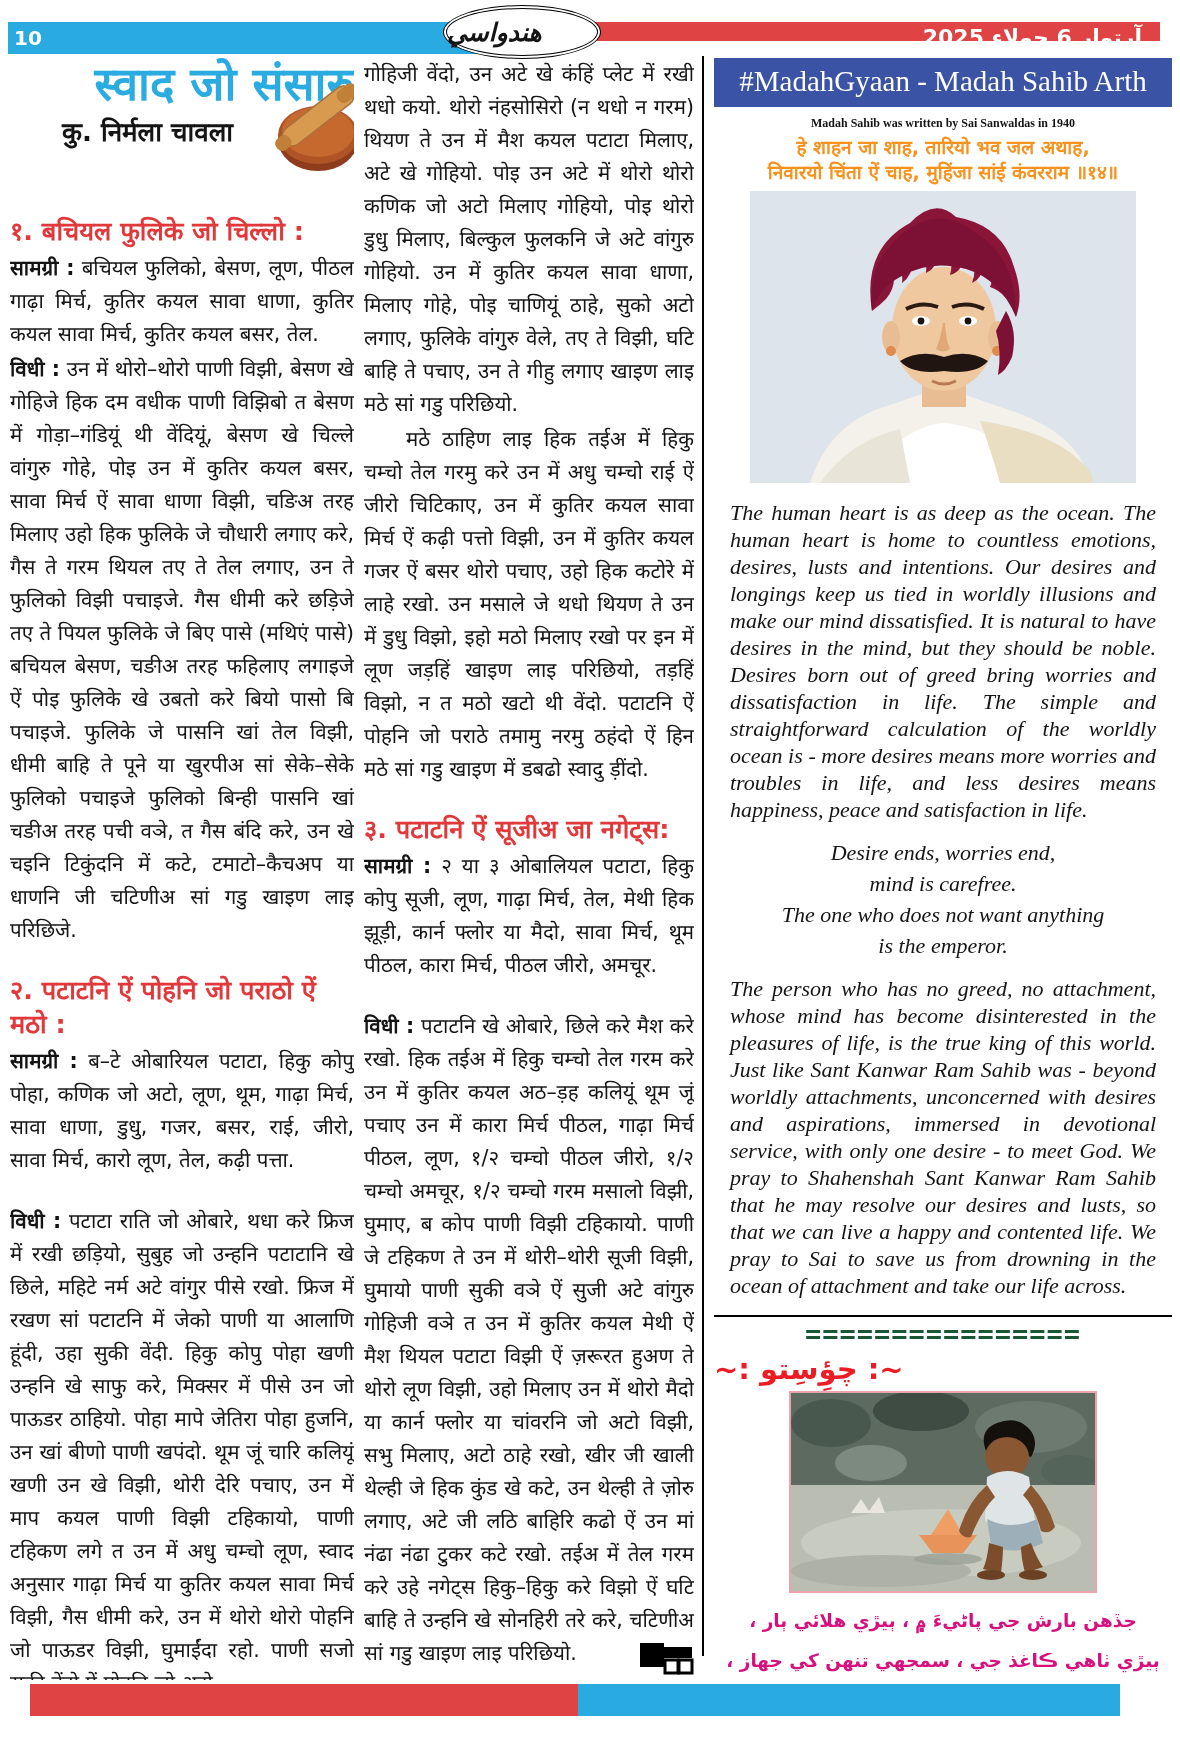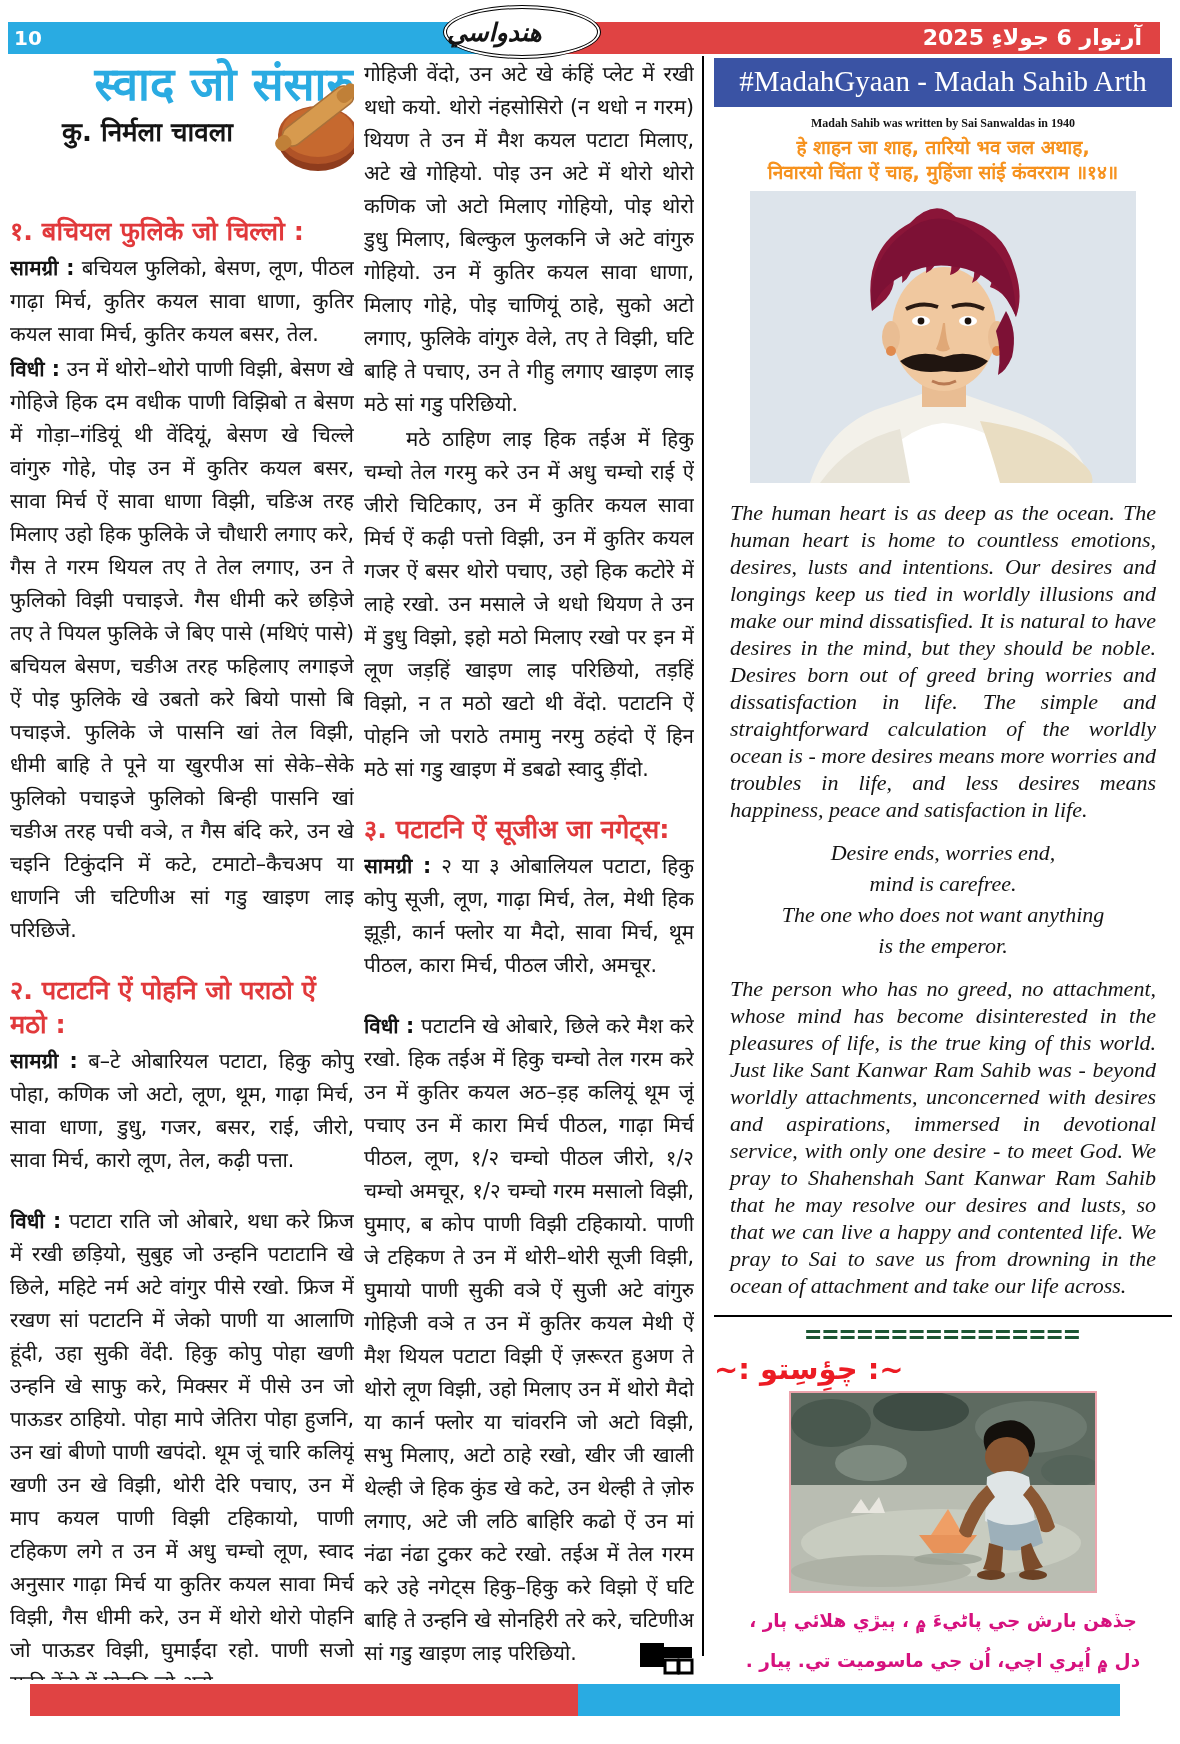--- a/index.html
+++ b/index.html
@@ -1,21 +1,21 @@
 <!DOCTYPE html>
 <html><head>
 <meta charset="utf-8">
 <style>
   html,body{margin:0;padding:0;background:#ffffff;}
   .page{position:relative;width:1180px;height:1744px;background:#ffffff;overflow:hidden;
         font-family:"DejaVu Sans",sans-serif;color:#141414;}
 
   
   .hdr-blue{position:absolute;left:8px;top:22px;width:512px;height:32px;background:#29ABE2;}
-  .hdr-red{position:absolute;left:520px;top:22px;width:640px;height:32px;background:#E04343;}
+  .hdr-red{position:absolute;left:520px;top:22px;width:640px;height:19px;background:#E04343;}
   .page-num{position:absolute;left:14px;top:26px;color:#ffffff;font-size:20px;font-weight:bold;}
   .edition-date{position:absolute;right:18px;top:3px;color:#ffffff;font-size:22px;font-weight:bold;direction:rtl;}
   .masthead{position:absolute;left:443px;top:5px;width:150px;height:46px;background:#ffffff;
             border:4px double #000;border-radius:50%;display:flex;align-items:center;justify-content:flex-start;
             font-size:25px;font-weight:bold;font-style:italic;z-index:5;}
 
   
   .col{position:absolute;top:58px;font-size:20.5px;line-height:33px;text-align:justify;}
   .col-left{left:10px;width:344px;height:1622px;overflow:hidden;}
   .col-mid{left:364px;width:330px;height:1622px;overflow:hidden;}
@@ -202,21 +202,20 @@
       <path d="M196 92 Q176 110 168 138 Q172 146 180 144 Q190 118 204 104 Z" fill="#8a5733"></path>
       <path d="M240 92 Q258 112 264 134 Q258 142 250 138 Q244 114 232 102 Z" fill="#8a5733"></path>
 
       <path d="M198 150 Q196 168 192 176 L210 180 Q212 164 212 154 Z" fill="#7c4c2b"></path>
       <path d="M240 150 Q246 166 252 174 L234 180 Q230 164 230 154 Z" fill="#7c4c2b"></path>
       <ellipse cx="200" cy="182" rx="14" ry="5" fill="#6b4124"></ellipse>
       <ellipse cx="242" cy="182" rx="14" ry="5" fill="#6b4124"></ellipse>
     </svg>
 
     <div class="poem-line">جڏهن بارش جي پاڻيءَ ۾ ، ٻيڙي هلائي ٻار ،</div>
-    <div class="poem-line">دل ۾ اُڀري اچي، اُن جي ماسوميت تي. پيار .</div>
     <div class="poem-line">ٻيڙي ٺاهي ڪاغذ جي ، سمجهي تنهن کي جهاز ،</div>
     <div class="poem-line">ڏسي پنهنجي ٻيڙي ترندي ، سمجهي خود تي ناز .</div>
     <div class="poem-author">ـگوبند ريجهواڻي آنند(سورت)</div>
 
   </div>
 
   <div class="ftr-red"></div>
   <div class="ftr-cyan"></div>
 </div>
 

